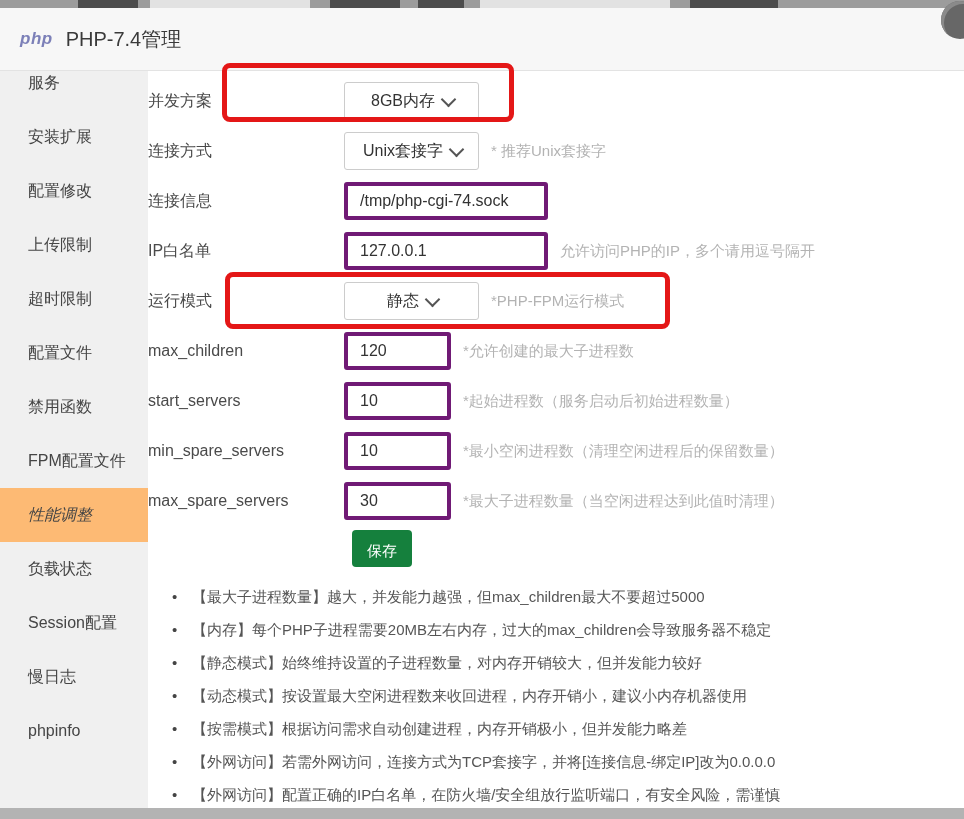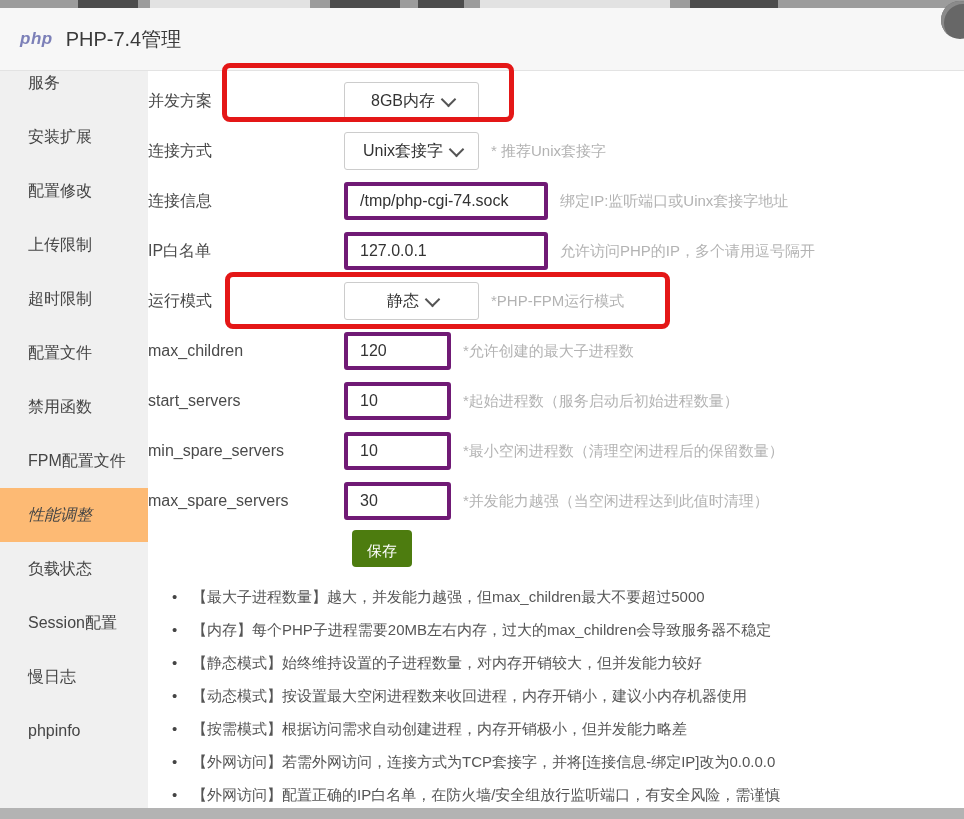--- a/index.html
+++ b/index.html
@@ -69,21 +69,21 @@
     height:38px; box-sizing:border-box; border:4px solid #701a75; border-radius:3px;
     padding:0 12px; font-size:16px; color:#333; font-family:inherit; background:#fff; outline:none;
   }
   .ctl-input.wide  { width:204px; }
   .ctl-input.small { width:107px; }
   .hint { margin-left:12px; font-size:15px; color:#b3b3b3; white-space:nowrap; }
 
   .save-row { margin-top:4px; padding-left:204px; height:37px; }
   .save-btn {
     min-width:60px; height:37px; padding:12px 14px; border:none; border-radius:4px;
-    background:#4d7c0f; color:#ffffff; font-size:15px; cursor:pointer; font-family:inherit;
+    background:#15803d; color:#ffffff; font-size:15px; cursor:pointer; font-family:inherit;
   }
 
   
   .notes { margin:13px 0 0 0; padding:0 0 0 24px; list-style:none; }
   .notes li {
     position:relative; padding-left:20px; font-size:15px; color:#555;
     line-height:33px; white-space:nowrap;
   }
   .notes li::before { content:"\2022"; position:absolute; left:0; top:0; color:#444; }
 
@@ -143,21 +143,20 @@
         <div class="form-label">连接方式</div>
         <div class="ctl-select">
           <span>Unix套接字</span>
           <span class="chevron"></span>
         </div>
         <span class="hint">* 推荐Unix套接字</span>
       </div>
       <div class="form-row">
         <div class="form-label">连接信息</div>
         <input type="text" class="ctl-input wide" value="/tmp/php-cgi-74.sock" style="">
-        <span class="hint">绑定IP:监听端口或Uinx套接字地址</span>
       </div>
       <div class="form-row">
         <div class="form-label">IP白名单</div>
         <input type="text" class="ctl-input wide" value="127.0.0.1" style="">
         <span class="hint">允许访问PHP的IP，多个请用逗号隔开</span>
       </div>
       <div class="form-row">
         <div class="form-label">运行模式</div>
         <div class="ctl-select">
           <span>静态</span>
@@ -176,21 +175,21 @@
         <span class="hint">*起始进程数（服务启动后初始进程数量）</span>
       </div>
       <div class="form-row">
         <div class="form-label">min_spare_servers</div>
         <input type="text" class="ctl-input small" value="10" style="">
         <span class="hint">*最小空闲进程数（清理空闲进程后的保留数量）</span>
       </div>
       <div class="form-row">
         <div class="form-label">max_spare_servers</div>
         <input type="text" class="ctl-input small" value="30" style="">
-        <span class="hint">*并发能力越强（当空闲进程达到此值时清理）</span>
+        <span class="hint">*最大子进程数量（当空闲进程达到此值时清理）</span>
       </div>
     </div>
   <div class="save-row">
     <button class="save-btn">保存</button>
   </div>
   <ul class="notes" id="notes-list">
       <li>【最大子进程数量】越大，并发能力越强，但max_children最大不要超过5000</li>
       <li>【内存】每个PHP子进程需要20MB左右内存，过大的max_children会导致服务器不稳定</li>
       <li>【静态模式】始终维持设置的子进程数量，对内存开销较大，但并发能力较好</li>
       <li>【动态模式】按设置最大空闲进程数来收回进程，内存开销小，建议小内存机器使用</li>

